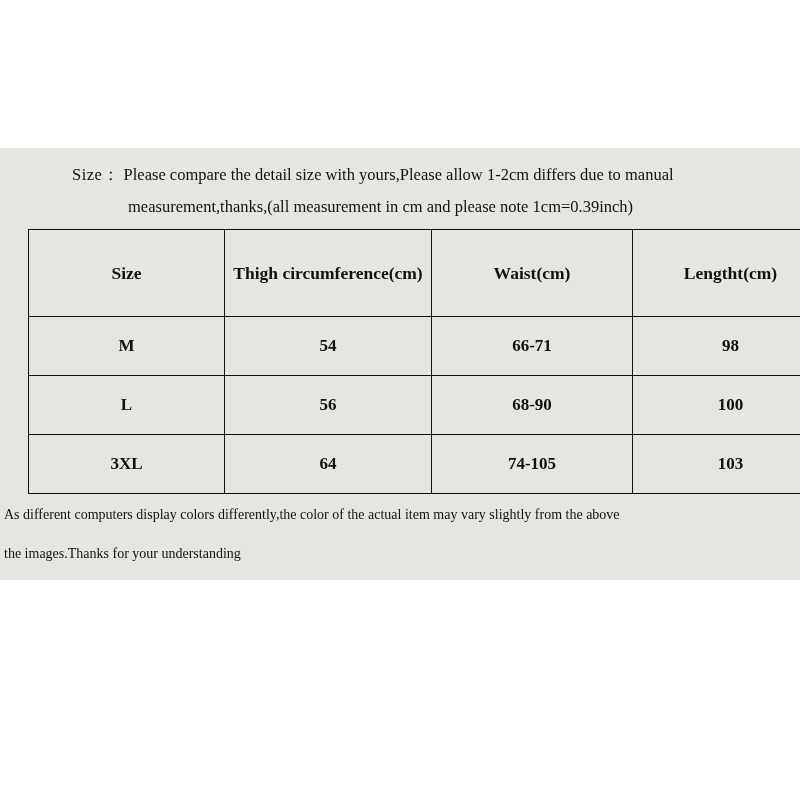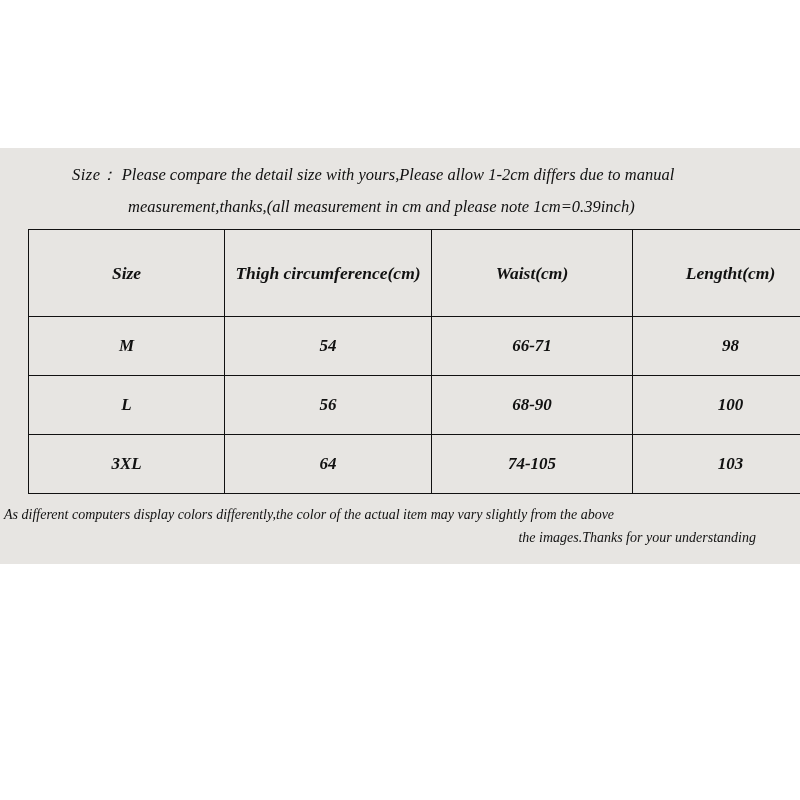--- a/index.html
+++ b/index.html
@@ -10,21 +10,20 @@
     background: #ffffff;
     font-family: "Liberation Serif", serif;
   }
 
   #page {
     position: relative;
     width: 800px;
     height: 800px;
     background: #ffffff;
     overflow: hidden;
-    font-style: italic;
   }
 
   .chart-wrap {
     position: absolute;
     left: 0;
     top: 148px;
     width: 800px;
     background: #e7e5e2;
     color: #111111;
   }
@@ -88,23 +87,23 @@
     padding: 10px 4px 16px 4px;
     font-size: 14px;
     line-height: 1.5;
     text-align: left;
     white-space: nowrap;
     overflow: hidden;
   }
 
   .note-bottom .nb-line2 {
     display: block;
-    text-align: right;
+    text-align: left;
     padding-right: 40px;
-    margin-top: 2px;
+    margin-top: 18px;
   }
 </style>
 </head>
 <body>
 
 <div id="page">
 
   <div class="chart-wrap">
 
     <div class="note-top">

